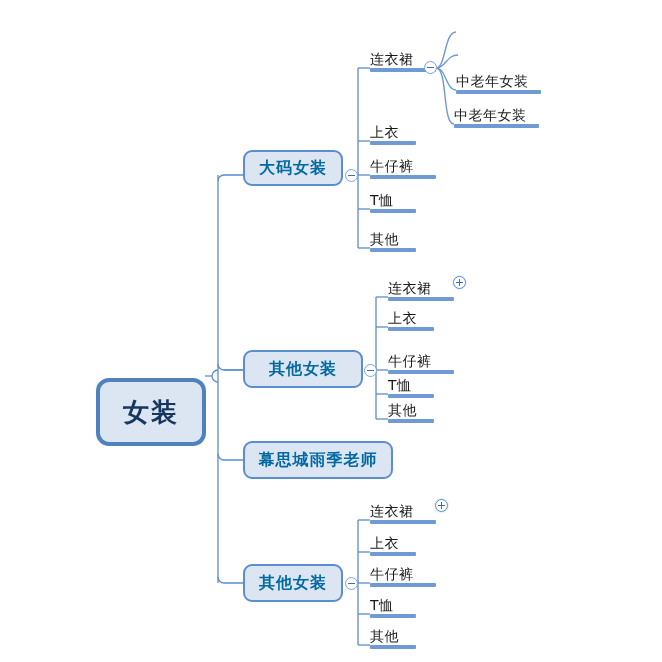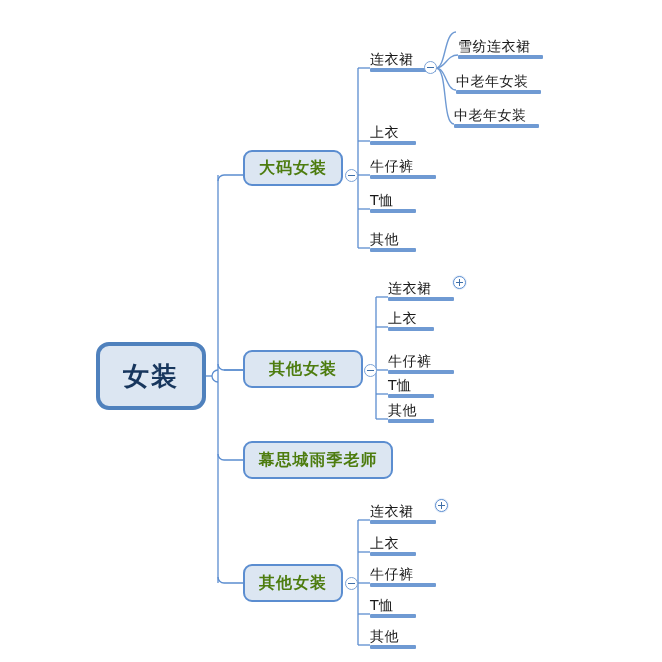--- a/index.html
+++ b/index.html
@@ -26,26 +26,27 @@
   }
   .node-root{
     border-width:4px;
     border-radius:13px;
     border-color:#4f81bd;
     background:#dce6f2;
     font-size:26px;
     font-weight:bold;
     letter-spacing:2px;
     color:#17365d;
+    margin-top:36px;
   }
   .node-branch{
     font-size:16px;
     font-weight:bold;
     letter-spacing:1px;
-    color:#4d7c0f;
+    color:#0369a1;
     border-width:2px;
   }
 
   
   .leaf{
     position:absolute;
     white-space:nowrap;
   }
   .leaf-label{
     position:absolute;
@@ -161,24 +162,20 @@
     <span>大码女装</span>
   </div>
   <div class="toggle" style="left:345px;top:169px;"></div>
 
   <div class="leaf" style="left:370px;top:48px;width:66px;height:24px;">
     <span class="leaf-label">连衣裙</span>
     <span class="leaf-rule" style="width:66px;"></span>
   </div>
   <div class="toggle" style="left:424px;top:61px;"></div>
 
-  <div class="leaf" style="left:458px;top:35px;width:85px;height:24px;">
-    <span class="leaf-label">雪纺连衣裙</span>
-    <span class="leaf-rule" style="width:85px;"></span>
-  </div>
   <div class="leaf" style="left:456px;top:70px;width:85px;height:24px;">
     <span class="leaf-label">中老年女装</span>
     <span class="leaf-rule" style="width:85px;"></span>
   </div>
   <div class="leaf" style="left:454px;top:104px;width:85px;height:24px;">
     <span class="leaf-label">中老年女装</span>
     <span class="leaf-rule" style="width:85px;"></span>
   </div>
 
   <div class="leaf" style="left:370px;top:121px;width:46px;height:24px;">

